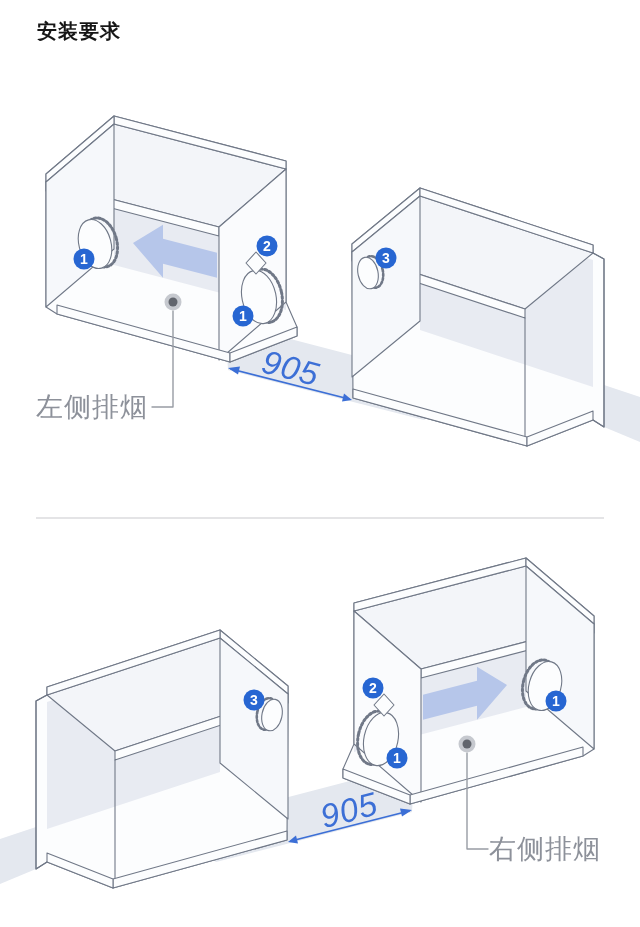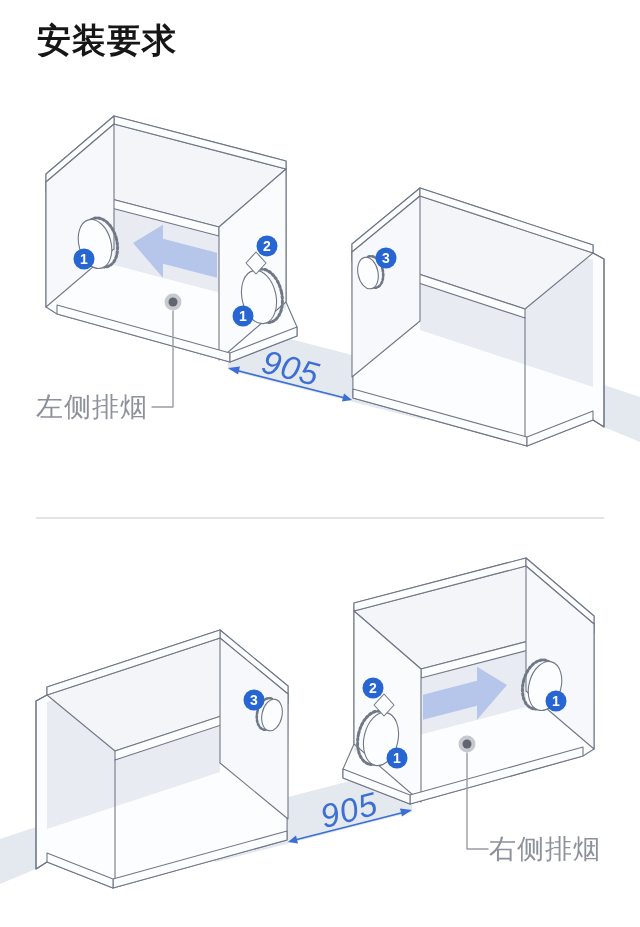--- a/index.html
+++ b/index.html
@@ -1,18 +1,18 @@
 <!DOCTYPE html>
 <html><head>
 <meta charset="utf-8">
 <style>
   html,body{margin:0;padding:0;background:#fff;}
   .page{position:relative;width:640px;height:927px;background:#ffffff;overflow:hidden;
         font-family:"Liberation Sans","DejaVu Sans",sans-serif;}
-  .title{position:absolute;left:37px;top:18px;font-size:34px;font-weight:700;color:#161616;letter-spacing:1px;}
+  .title{position:absolute;left:37px;top:18px;font-size:20px;font-weight:700;color:#161616;letter-spacing:1px;}
   .divider{position:absolute;left:36px;top:517px;width:568px;height:2px;background:#e4e4e6;}
   svg.diag{position:absolute;left:0;display:block;}
   #svg-top{top:75px;}
   #svg-bottom{top:517px;}
   svg text{font-family:"Liberation Sans","DejaVu Sans",sans-serif;}
   .marker-num{font-size:14px;font-weight:700;fill:#ffffff;}
   .dim-text{font-size:33px;font-style:italic;fill:#3c6fd6;letter-spacing:1px;}
   .callout{font-size:27px;fill:#8d919a;letter-spacing:1px;}
 </style>
 </head>

